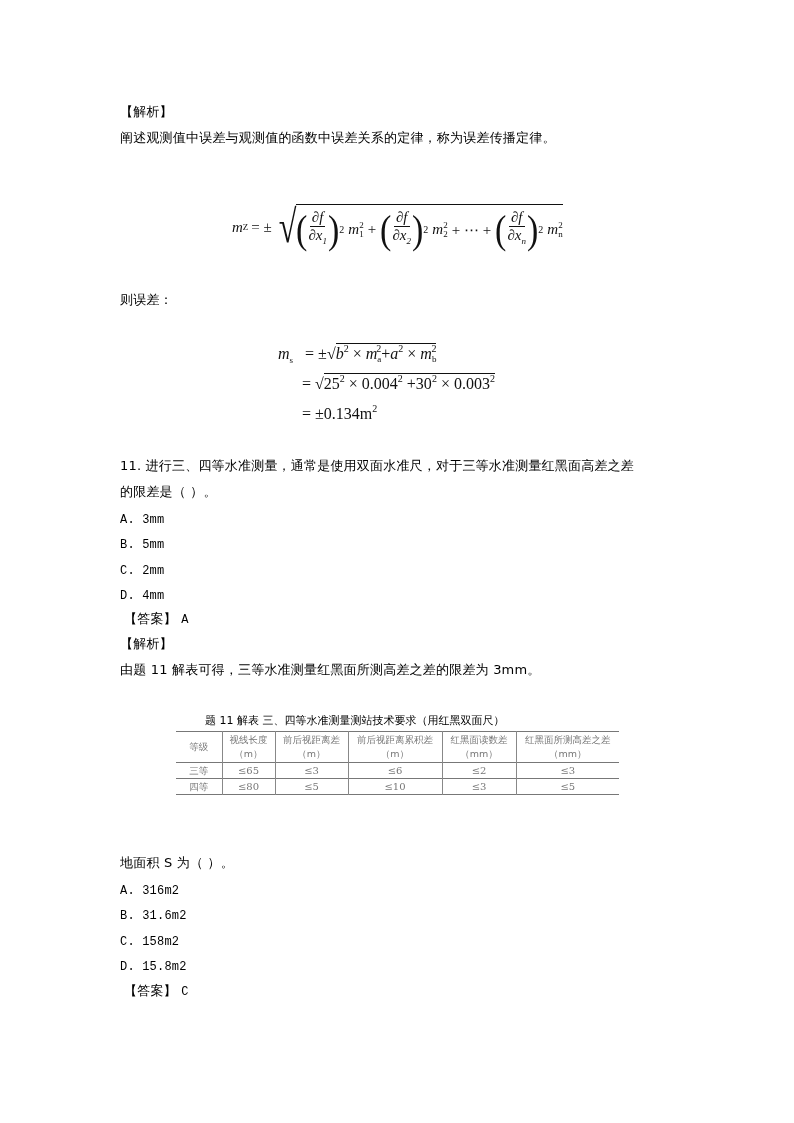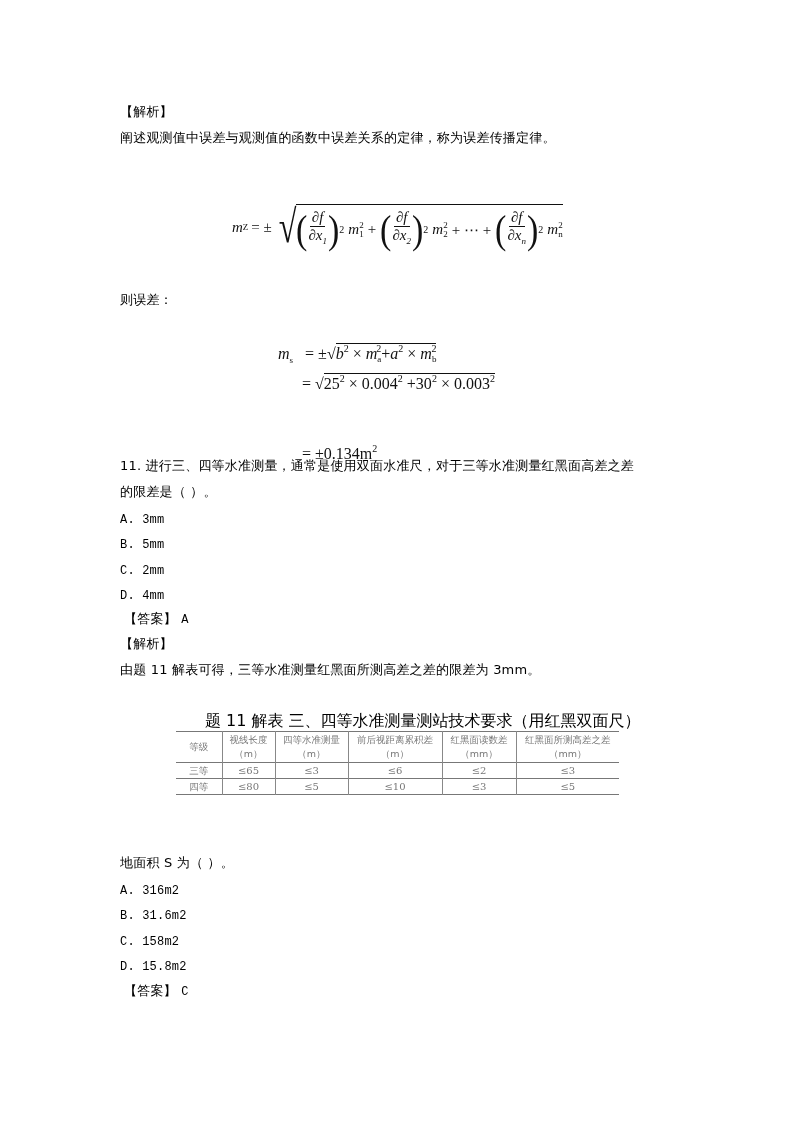--- a/index.html
+++ b/index.html
@@ -39,21 +39,21 @@
     font-family: "DejaVu Sans", sans-serif;
   }
   table.tech td, table.tech th {
     border-left: 1px solid #888; text-align: center; font-weight: normal; padding: 0;
   }
   table.tech th:first-child, table.tech td:first-child { border-left: none; }
   table.tech thead tr { border-top: 1.5px solid #777; border-bottom: 1.5px solid #777; }
   table.tech thead th { height: 30px; line-height: 14px; font-size: 9.5px; }
   table.tech tbody tr { border-bottom: 1.5px solid #777; }
   table.tech tbody td { height: 15px; line-height: 15px; font-family: "DejaVu Serif", serif; font-size: 10px; }
-  .caption { position: absolute; left: 205px; top: 712px; font-size: 16px; line-height: 18px; white-space: nowrap; }
+  .caption { position: absolute; left: 205px; top: 712px; font-size: 11px; line-height: 18px; white-space: nowrap; }
 </style>
 </head>
 <body>
 
 <div class="page">
 
   <div class="line" style="top:103px;">【解析】</div>
   <div class="line" style="top:129px;">阐述观测值中误差与观测值的函数中误差关系的定律，称为误差传播定律。</div>
 
   <div class="formula f1">
@@ -108,21 +108,21 @@
   <div class="line" style="top:291px;">则误差：</div>
 
   <div class="formula f2" style="top:336px;">
     <div class="row" style="top:0;">
       <i>m</i><span class="sub">s</span>
       <span style="margin-left:8px;">= ±</span><span>√</span><span class="sq2"><i>b</i><span class="sup" style="vertical-align:7px;">2</span> × <i>m</i><span style="font-size:9px;vertical-align:-3px;">a</span><span class="sup" style="vertical-align:7px;margin-left:-5px;">2</span>+<i>a</i><span class="sup" style="vertical-align:7px;">2</span> × <i>m</i><span style="font-size:9px;vertical-align:-3px;">b</span><span class="sup" style="vertical-align:7px;margin-left:-5px;">2</span></span>
     </div>
     <div class="row" style="top:30px; left:24px;">
       <span>=</span> <span>√</span><span class="sq2">25<span class="sup" style="vertical-align:7px;">2</span> × 0.004<span class="sup" style="vertical-align:7px;">2</span> +30<span class="sup" style="vertical-align:7px;">2</span> × 0.003<span class="sup" style="vertical-align:7px;">2</span></span>
     </div>
-    <div class="row" style="top:60px; left:24px;margin-top:40px;">
+    <div class="row" style="top:60px; left:24px;">
       <span>= ±0.134m</span><span class="sup" style="vertical-align:7px;">2</span>
     </div>
   </div>
 
   <div class="line" style="top:457px;"> 11. 进行三、四等水准测量，通常是使用双面水准尺，对于三等水准测量红黑面高差之差</div>
   <div class="line" style="top:483px;">的限差是（ ）。</div>
 
   <div class="line opt" style="top:511px;"><span>A.</span> <span>3mm</span></div>
   <div class="line opt" style="top:536px;"><span>B.</span> <span>5mm</span></div>
   <div class="line opt" style="top:562px;"><span>C.</span> <span>2mm</span></div>
@@ -141,21 +141,21 @@
         <col style="width:53px">
         <col style="width:73px">
         <col style="width:94px">
         <col style="width:74px">
         <col style="width:103px">
     </colgroup>
     <thead>
       <tr>
         <th><span>等级</span></th>
         <th><span>视线长度</span><br><span>（m）</span></th>
-        <th><span>四等水准测量</span><br><span>（m）</span></th>
+        <th><span>前后视距离差</span><br><span>（m）</span></th>
         <th><span>前后视距离累积差</span><br><span>（m）</span></th>
         <th><span>红黑面读数差</span><br><span>（mm）</span></th>
         <th><span>红黑面所测高差之差</span><br><span>（mm）</span></th>
       </tr>
     </thead>
     <tbody>
       <tr>
         <td style="font-family:'DejaVu Sans',sans-serif;font-size:9.5px;">三等</td>
         <td>≤65</td>
         <td>≤3</td>

